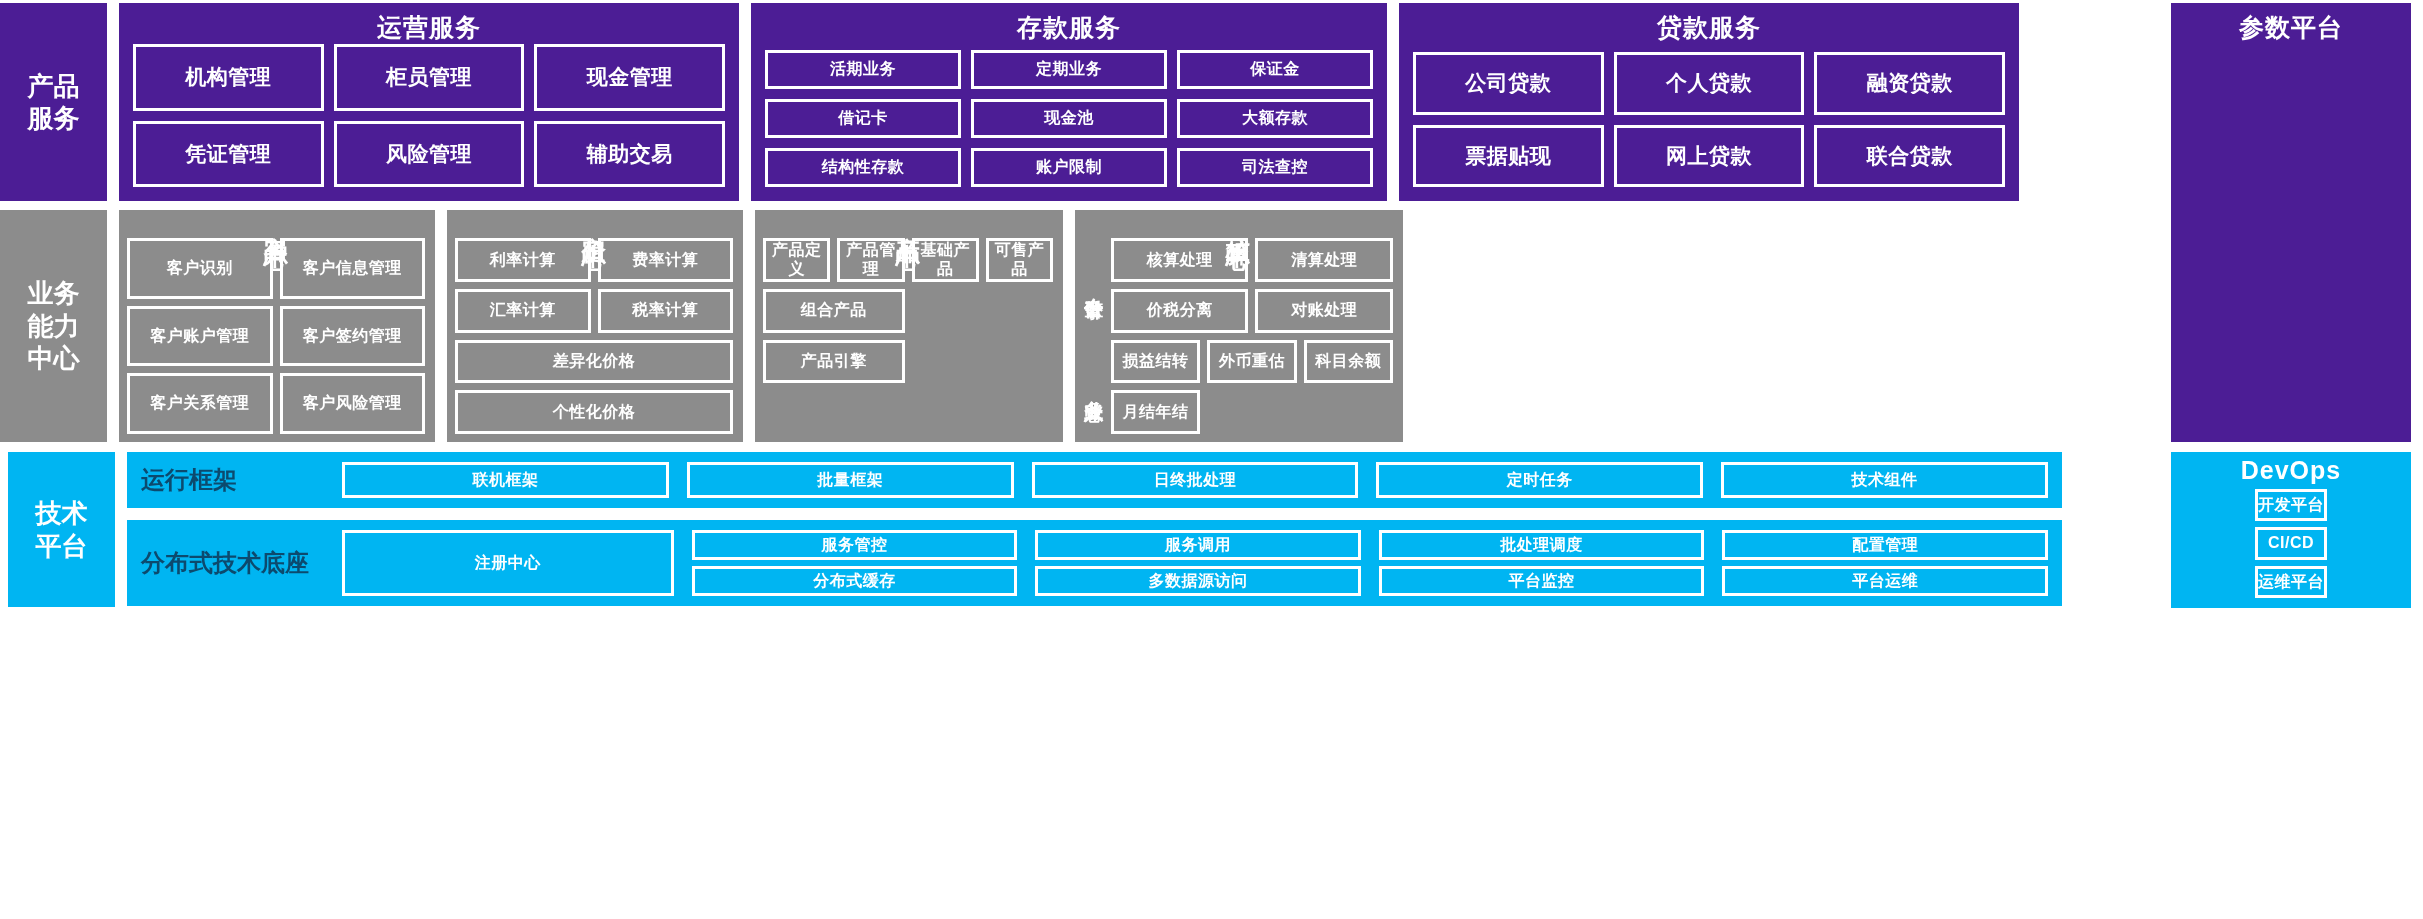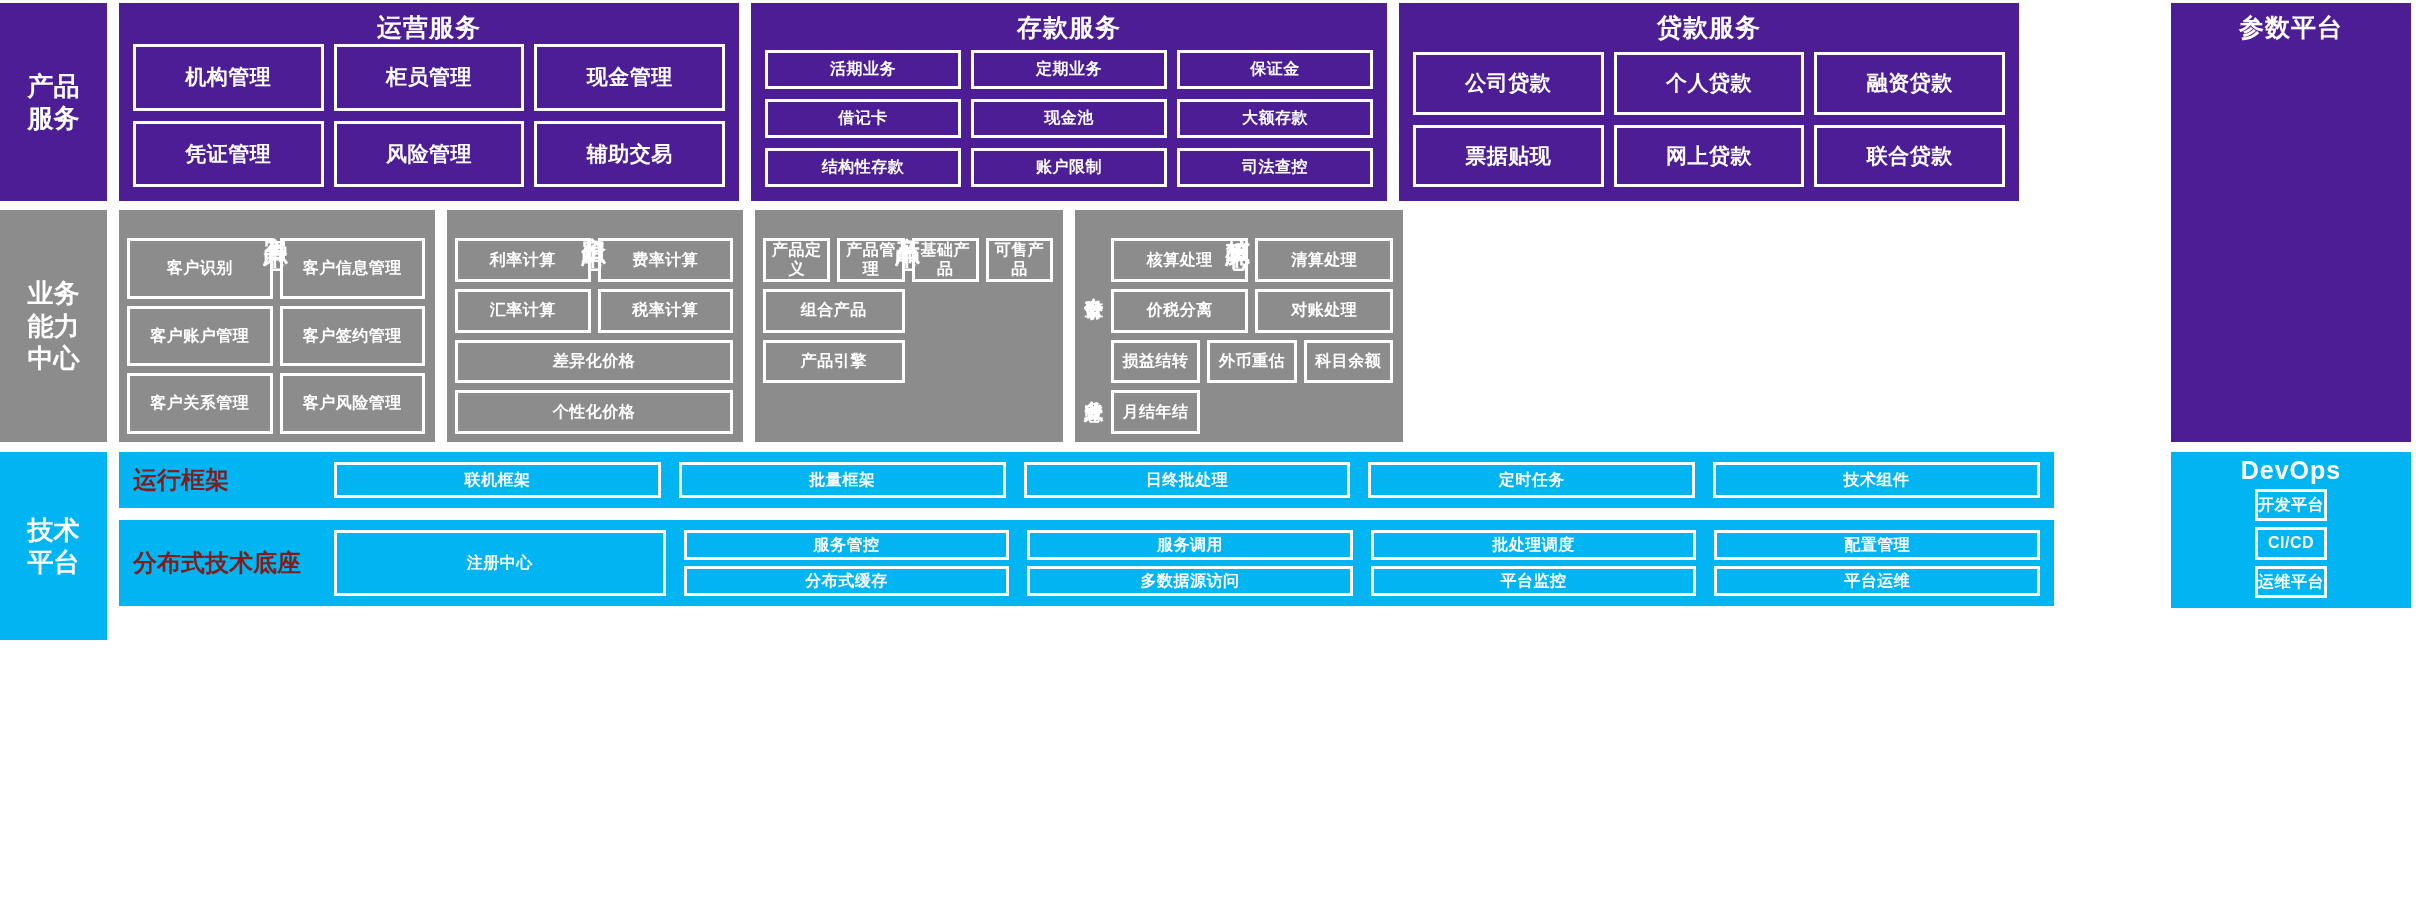--- a/index.html
+++ b/index.html
@@ -84,27 +84,27 @@
   .svc-grid { display: grid; gap: 10px; flex: 1; }
 
   
   #mid-band { left: 0; top: 210px; width: 2423px; height: 232px; }
   #bcc-rail { width: 107px; height: 232px; }
   .center-group { display: flex; padding: 8px 10px 8px 8px; gap: 8px; }
   .center-grid { display: grid; gap: 7px; flex: 1; }
 
   
   #bot-band { left: 0; top: 452px; width: 2423px; height: 464px; }
-  #tp-rail { width: 107px; height: 188px; }
+  #tp-rail { width: 107px; height: 155px; margin-left: 8px; }
   .tech-row {
     display: flex; align-items: center; gap: 16px;
     padding: 10px 14px;
   }
   .tech-rowlabel {
-    color: #7f1d1d; font-weight: bold; font-size: 24px;
+    color: #0c4a6e; font-weight: bold; font-size: 24px;
     flex: 0 0 auto; text-align: left;
   }
 
   
   .right-col { display: flex; flex-direction: column; }
   .rc-title {
     color: #fff; font-weight: bold; font-size: 25px;
     text-align: center; letter-spacing: 1px;
   }
 </style>

